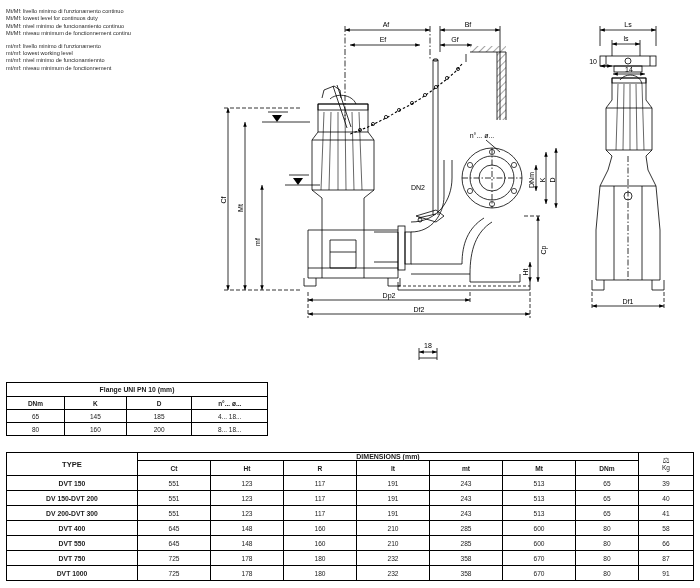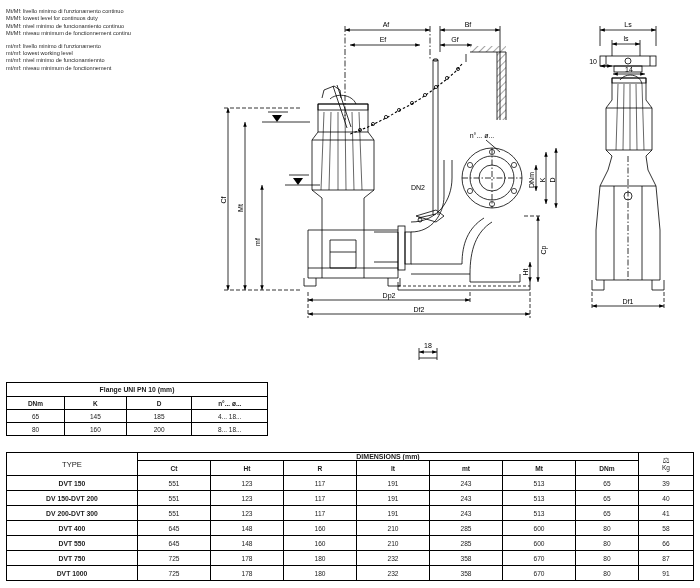--- a/index.html
+++ b/index.html
@@ -20,21 +20,21 @@
   .tbl td,.tbl th{border:0.8px solid #000;text-align:center;vertical-align:middle;padding:0;}
   .flange{left:6px;top:382px;width:262px;}
   .flange th{font-weight:bold;font-size:6.8px;height:13px;}
   .flange td{height:12px;}
   .flange .hdr{font-weight:bold;}
 
   .dims{left:6px;top:452px;width:688px;}
   .dims th{font-weight:bold;font-size:7px;}
   .dims td{height:14px;font-size:6.6px;}
   .dims .type{font-weight:bold;font-size:6.8px;}
-  .dims .typehdr{font-weight:normal;font-size:7.6px;}
+  .dims .typehdr{font-weight:bold;font-size:7.6px;}
   .kgcell{font-size:6px;line-height:7px;}
   .kg-ico{font-size:8px;}
 
   .lbl{font-family:"Liberation Sans",sans-serif;}
 </style>
 </head>
 <body>
 
 <div class="page">
 

